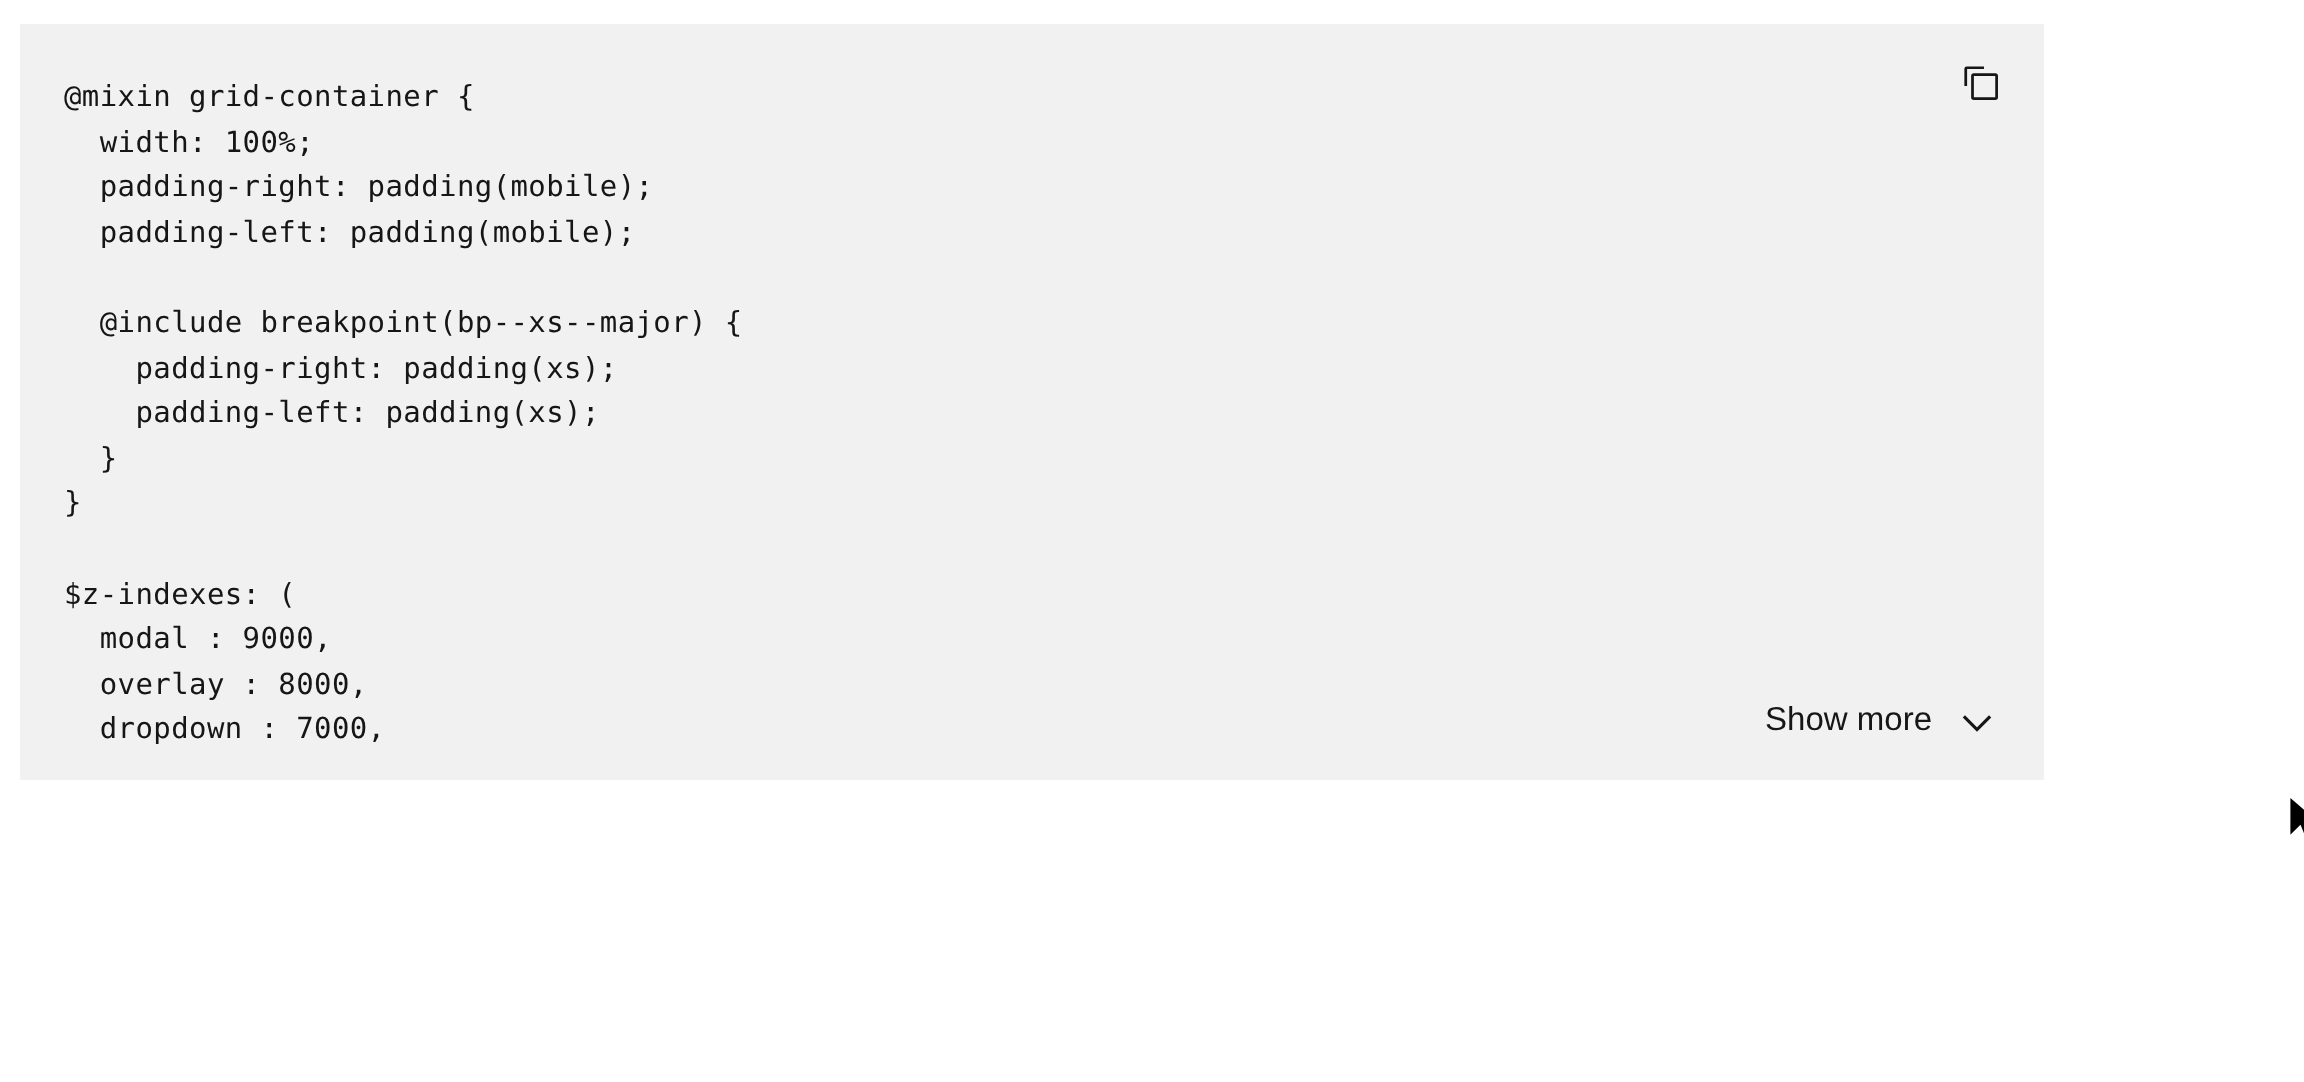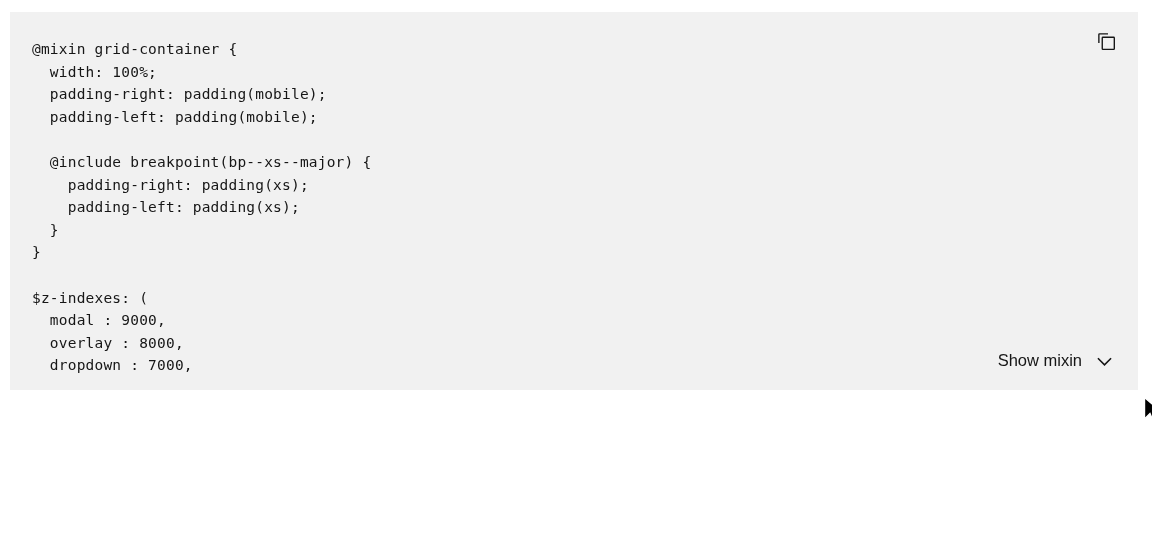--- a/index.html
+++ b/index.html
@@ -8,21 +8,21 @@
     width: 1152px; height: 541px;
     overflow: hidden;
     background: #ffffff;
     font-family: "Liberation Sans", sans-serif;
   }
   .stage { position: relative; width: 1152px; height: 541px; }
 
   .code-snippet {
     position: absolute;
     left: 10px; top: 12px;
-    width: 1128px; height: 378px;
+    width: 1012px; height: 378px;
     background: #f1f1f1;
     overflow: hidden;
   }
   .code-snippet pre {
     position: absolute;
     left: 22px; top: 26px;
     margin: 0;
     font-family: "DejaVu Sans Mono", "Liberation Mono", monospace;
     font-size: 14.5px;
     line-height: 22.6px;
@@ -85,21 +85,21 @@
   dropdown : 7000,</code></pre>
 
     <button class="copy-btn" aria-label="Copy">
       <svg width="19" height="19" viewBox="0 0 32 32" fill="#161616" xmlns="http://www.w3.org/2000/svg">
         <path d="M28,10V28H10V10H28m0-2.3H10A2.3,2.3,0,0,0,7.7,10V28A2.3,2.3,0,0,0,10,30.3H28A2.3,2.3,0,0,0,30.3,28V10A2.3,2.3,0,0,0,28,7.7Z"></path>
         <path d="M4.3,18.5H2V4A2,2,0,0,1,4,2H18.5V4.3H4.3Z"></path>
       </svg>
     </button>
 
     <button class="show-more-btn">
-      <span>Show mixin</span>
+      <span>Show more</span>
       <svg class="chevron" width="15" height="9" viewBox="0 0 16 9" fill="none" xmlns="http://www.w3.org/2000/svg">
         <path d="M1 1 L8 8 L15 1" stroke="#161616" stroke-width="1.7" fill="none"></path>
       </svg>
     </button>
 
   </div>
 
   <div class="mouse-cursor">
     <svg width="22" height="30" viewBox="0 0 22 30" xmlns="http://www.w3.org/2000/svg">
       <path d="M2.5 1.5 L2.5 23 L8 17.6 L11.3 25.6 L15.2 24 L11.9 16.2 L19.5 16 Z" fill="#000000" stroke="#ffffff" stroke-width="1.4"></path>

